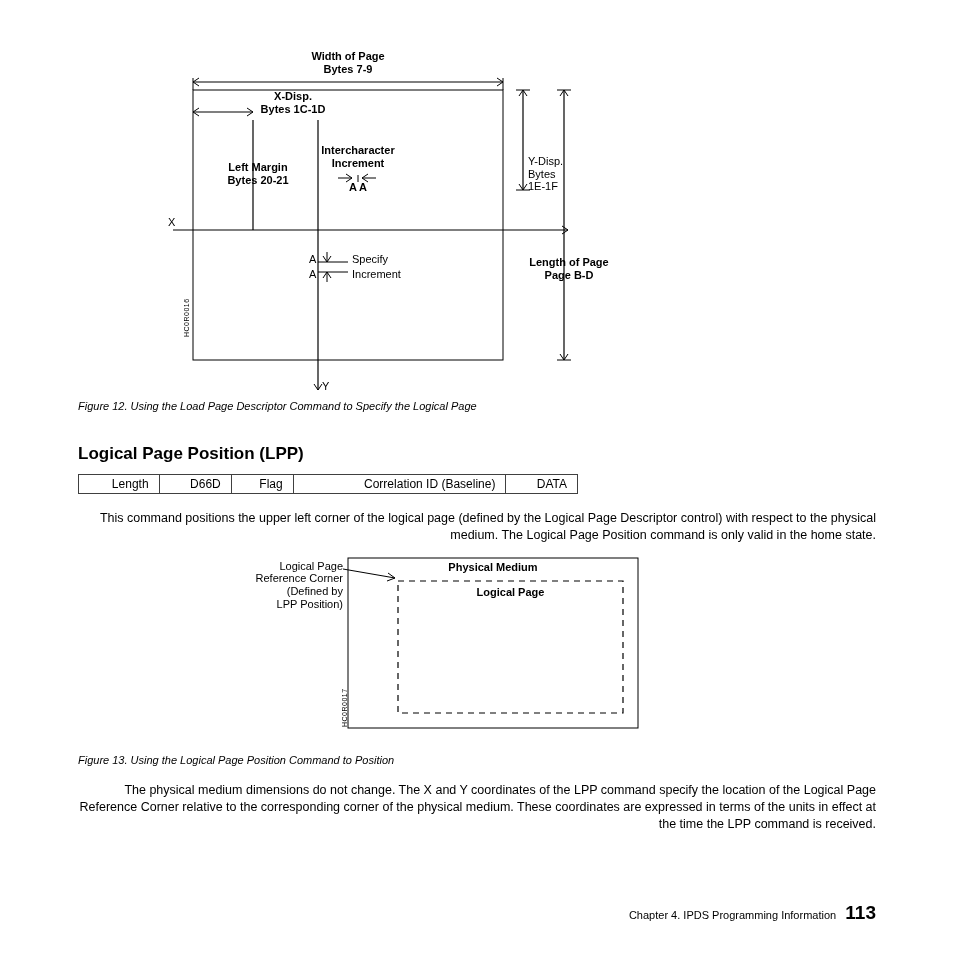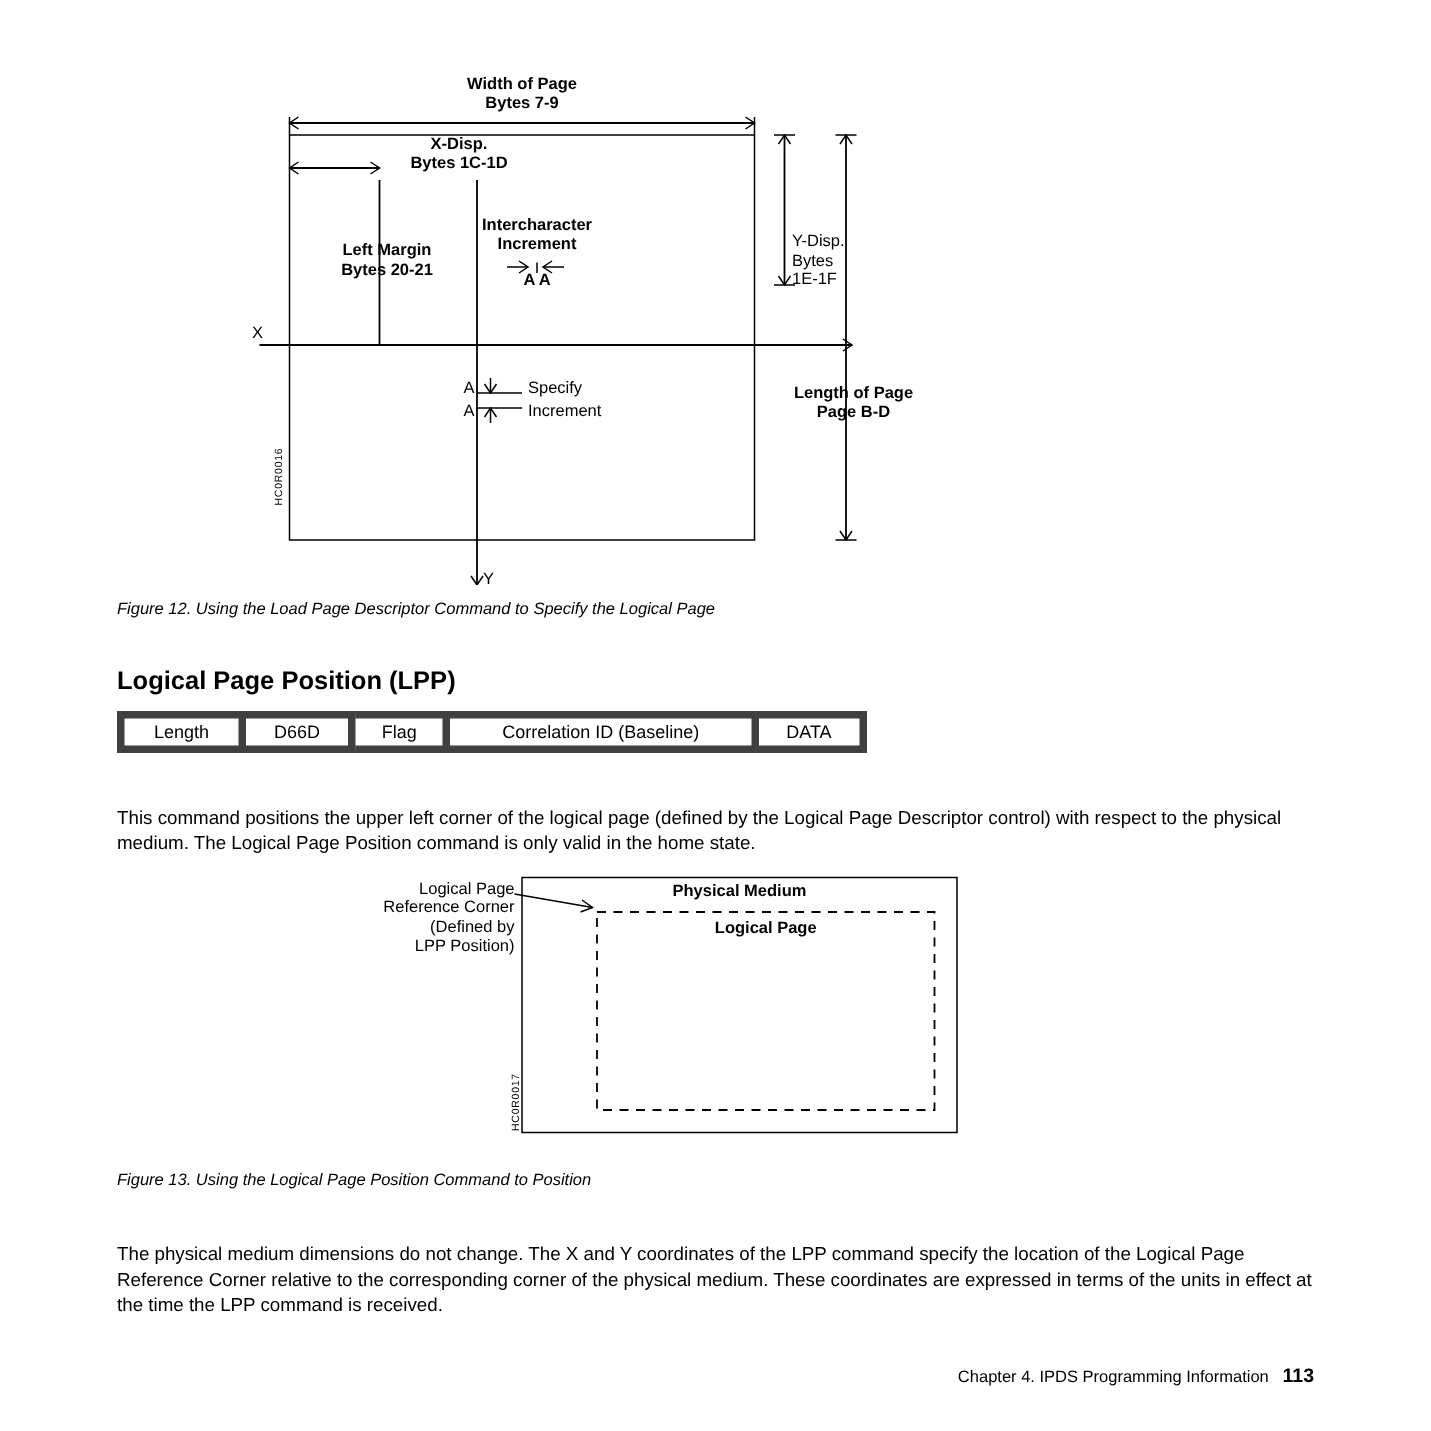--- a/index.html
+++ b/index.html
@@ -38,49 +38,50 @@
     font-size: 17px;
     margin-top: 32px;
     margin-bottom: 10px;
   }
   table.cmd {
     border-collapse: collapse;
     width: 500px;
     font-size: 12px;
   }
   table.cmd td {
-    border: 5px solid #404040;
+    border: 1px solid #404040;
     padding: 2px 10px;
-    text-align: center;
+    text-align: right;
   }
   .body-text {
     font-size: 12.5px;
     line-height: 1.35;
-    margin-top: 35px;
+    margin-top: 16px;
+    text-align: right;
   }
   .linkbox {
     border: 1px solid #000;
     padding: 0 1px;
   }
   .fig13-wrap {
     position: relative;
     margin-left: 115px;
     width: 460px;
     height: 180px;
     font-size: 11px;
     line-height: 1.15;
     margin-top: 10px;
   }
   .footer {
     position: absolute;
     bottom: 30px;
     right: 78px;
     font-size: 11px;
   }
-  .footer b { font-size: 13px; }
+  .footer b { font-size: 19px; }
   .rotated {
     transform: rotate(-90deg);
     transform-origin: left top;
     font-size: 7px;
     letter-spacing: 0.5px;
   }
 </style>
 </head>
 <body>
 
@@ -132,21 +133,21 @@
       <polyline points="392,36 396,30 400,36" fill="none" stroke="#000"></polyline>
       <polyline points="392,294 396,300 400,294" fill="none" stroke="#000"></polyline>
       <line x1="389" y1="30" x2="403" y2="30" stroke="#000"></line>
       <line x1="389" y1="300" x2="403" y2="300" stroke="#000"></line>
     </svg>
 
     <div class="centered" style="position:absolute; left:25px; top:-10px; width:310px">
       <span>Width of Page</span><br>
       <span>Bytes 7-9</span>
     </div>
-    <div class="centered" style="position:absolute; left:98px; top:30px; width:80px">
+    <div class="centered" style="position:absolute; left:85px; top:30px; width:80px">
       <span>X-Disp.</span><br>
       <span>Bytes 1C-1D</span>
     </div>
     <div class="centered" style="position:absolute; left:150px; top:84px; width:80px">
       <span>Intercharacter</span><br>
       <span>Increment</span>
     </div>
     <div class="centered" style="position:absolute; left:170px; top:121px; width:40px">A A</div>
     <div class="centered" style="position:absolute; left:50px; top:101px; width:80px">
       <span>Left Margin</span><br>

